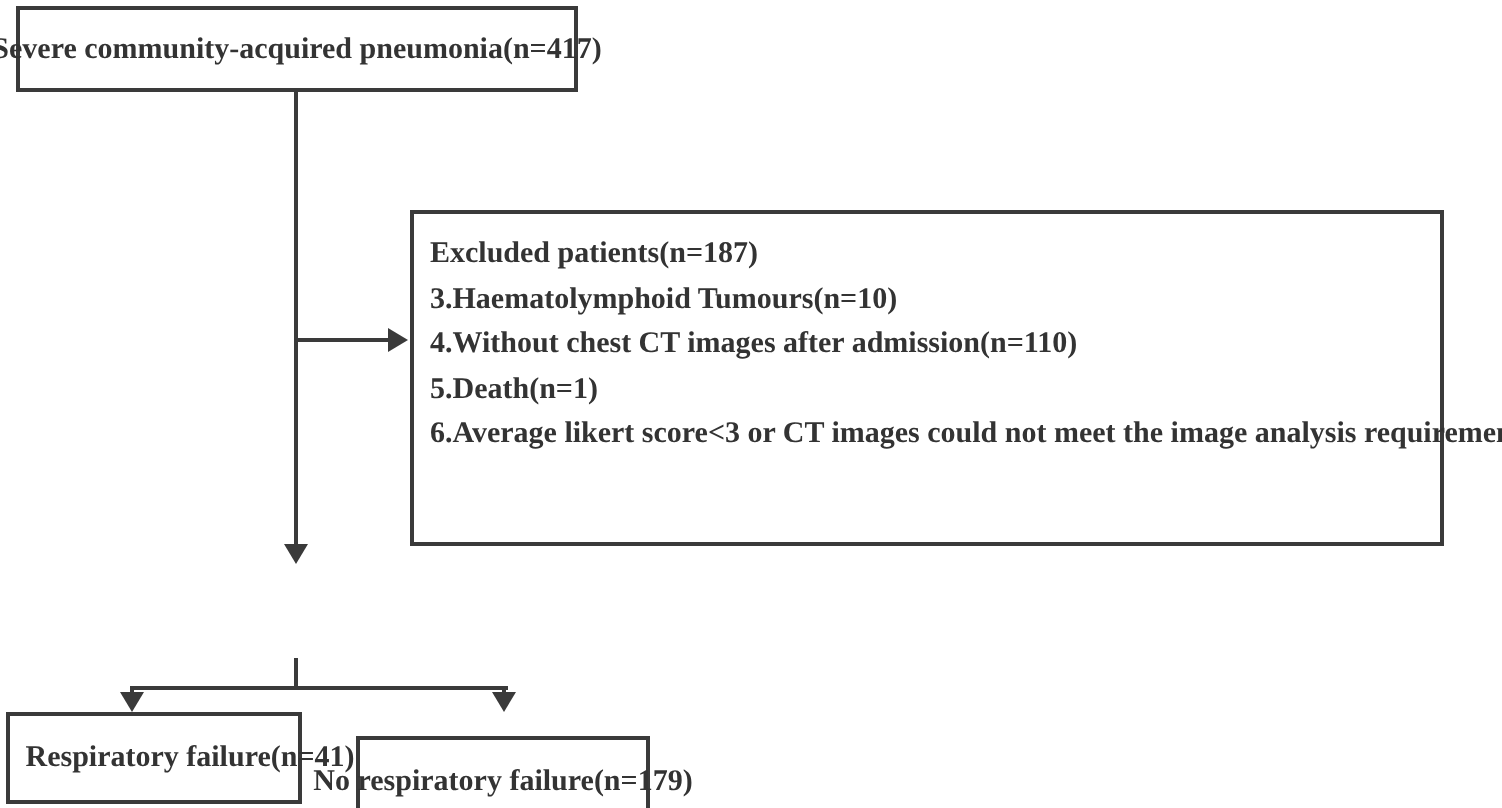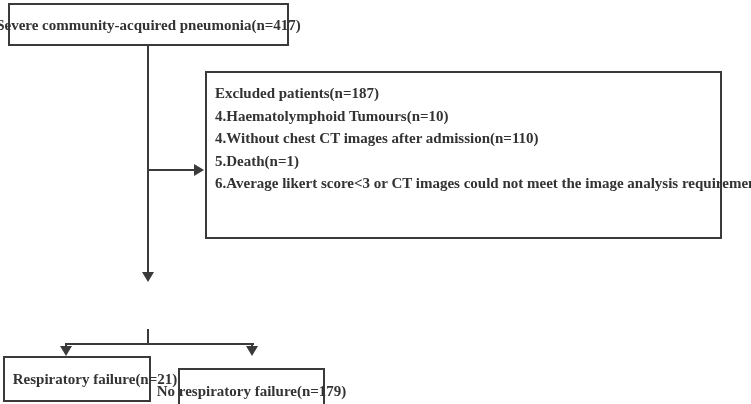--- a/index.html
+++ b/index.html
@@ -28,21 +28,21 @@
     align-items: center;
     justify-content: center;
     text-align: center;
   }
   .box.center .bline {
     font-size: 15px;
     line-height: 20px;
     white-space: nowrap;
   }
   .top-box    { left: 8px;   top: 3px;   width: 281px; height: 43px; }
-  .excl-box   { left: 205px; top: 71px;  width: 517px; height: 168px; padding: 9px 6px 0 8px; }
+  .excl-box   { left: 205px; top: 105px;  width: 517px; height: 168px; padding: 9px 6px 0 8px; }
   .excl-line  { font-size: 15px; line-height: 22.5px; white-space: nowrap; }
   .enrol-box  { left: 102px; top: 282px; width: 94px;  height: 47px; }
   .resp-box   { left: 3px;   top: 356px; width: 148px; height: 46px; padding-left: 36px; }
   .noresp-box { left: 178px; top: 356px; width: 147px; height: 46px; margin-top: 12px; }
 
   .line {
     position: absolute;
     background: #3a3a3a;
   }
   
@@ -89,30 +89,30 @@
   <div class="arrow down arr-left"></div>
   <div class="arrow down arr-right"></div>
 
   <div class="box center top-box">
     <div class="bline">Severe community-acquired pneumonia</div>
     <div class="bline">(n=417)</div>
   </div>
 
   <div class="box excl-box">
     <div class="excl-line">Excluded patients(n=187)</div>
-    <div class="excl-line">4.Haematolymphoid Tumours(n=10)</div>
+    <div class="excl-line">3.Haematolymphoid Tumours(n=10)</div>
     <div class="excl-line">4.Without chest CT images after admission(n=110)</div>
     <div class="excl-line">5.Death(n=1)</div>
     <div class="excl-line">6.Average likert score&lt;3 or CT images could not meet the image analysis requirement(n=7)</div>
   </div>
 
 
   <div class="box center resp-box">
     <div class="bline">Respiratory failure</div>
-    <div class="bline">(n=21)</div>
+    <div class="bline">(n=41)</div>
   </div>
 
   <div class="box center noresp-box">
     <div class="bline">No respiratory failure</div>
     <div class="bline">(n=179)</div>
   </div>
 
 </div>
 
 </body></html>

